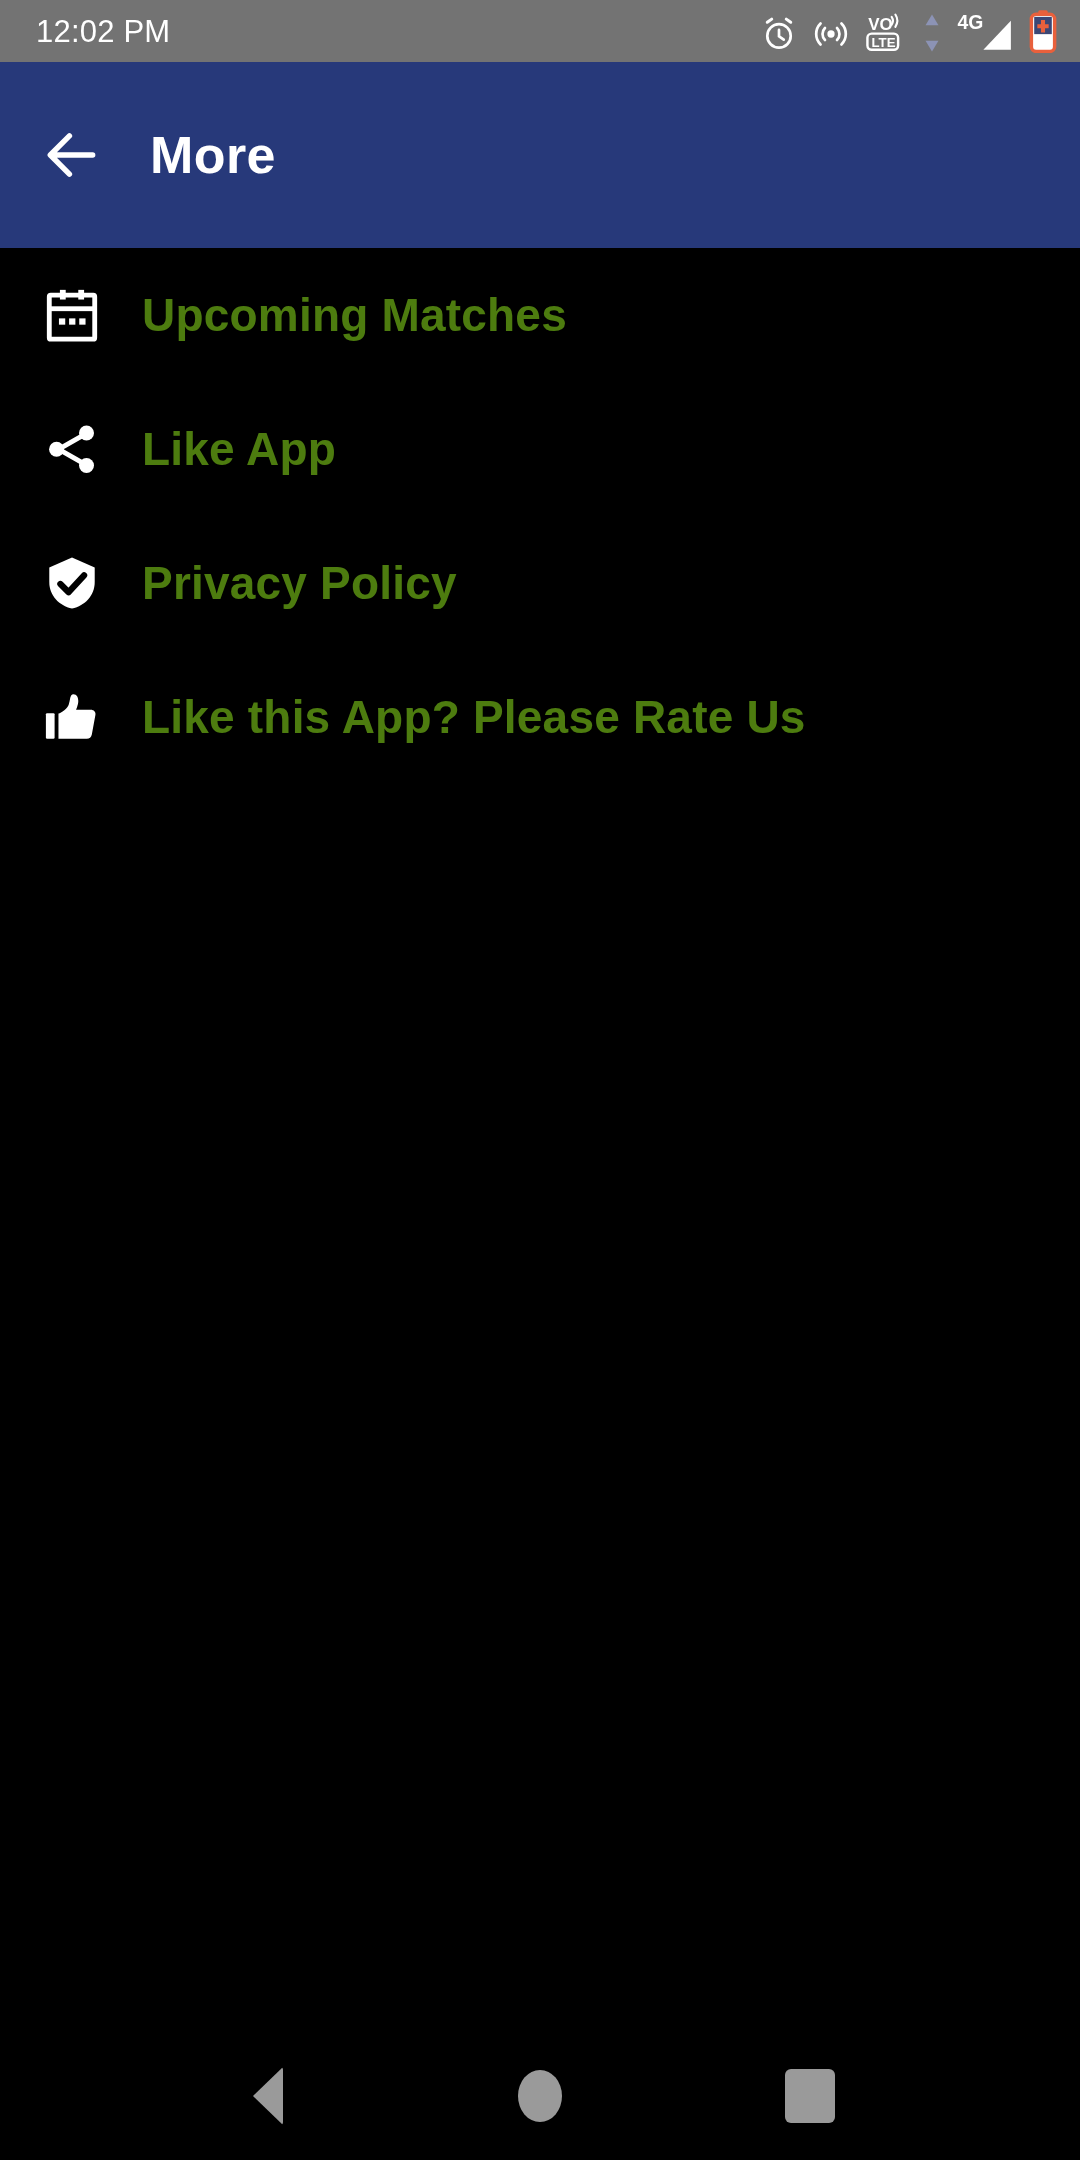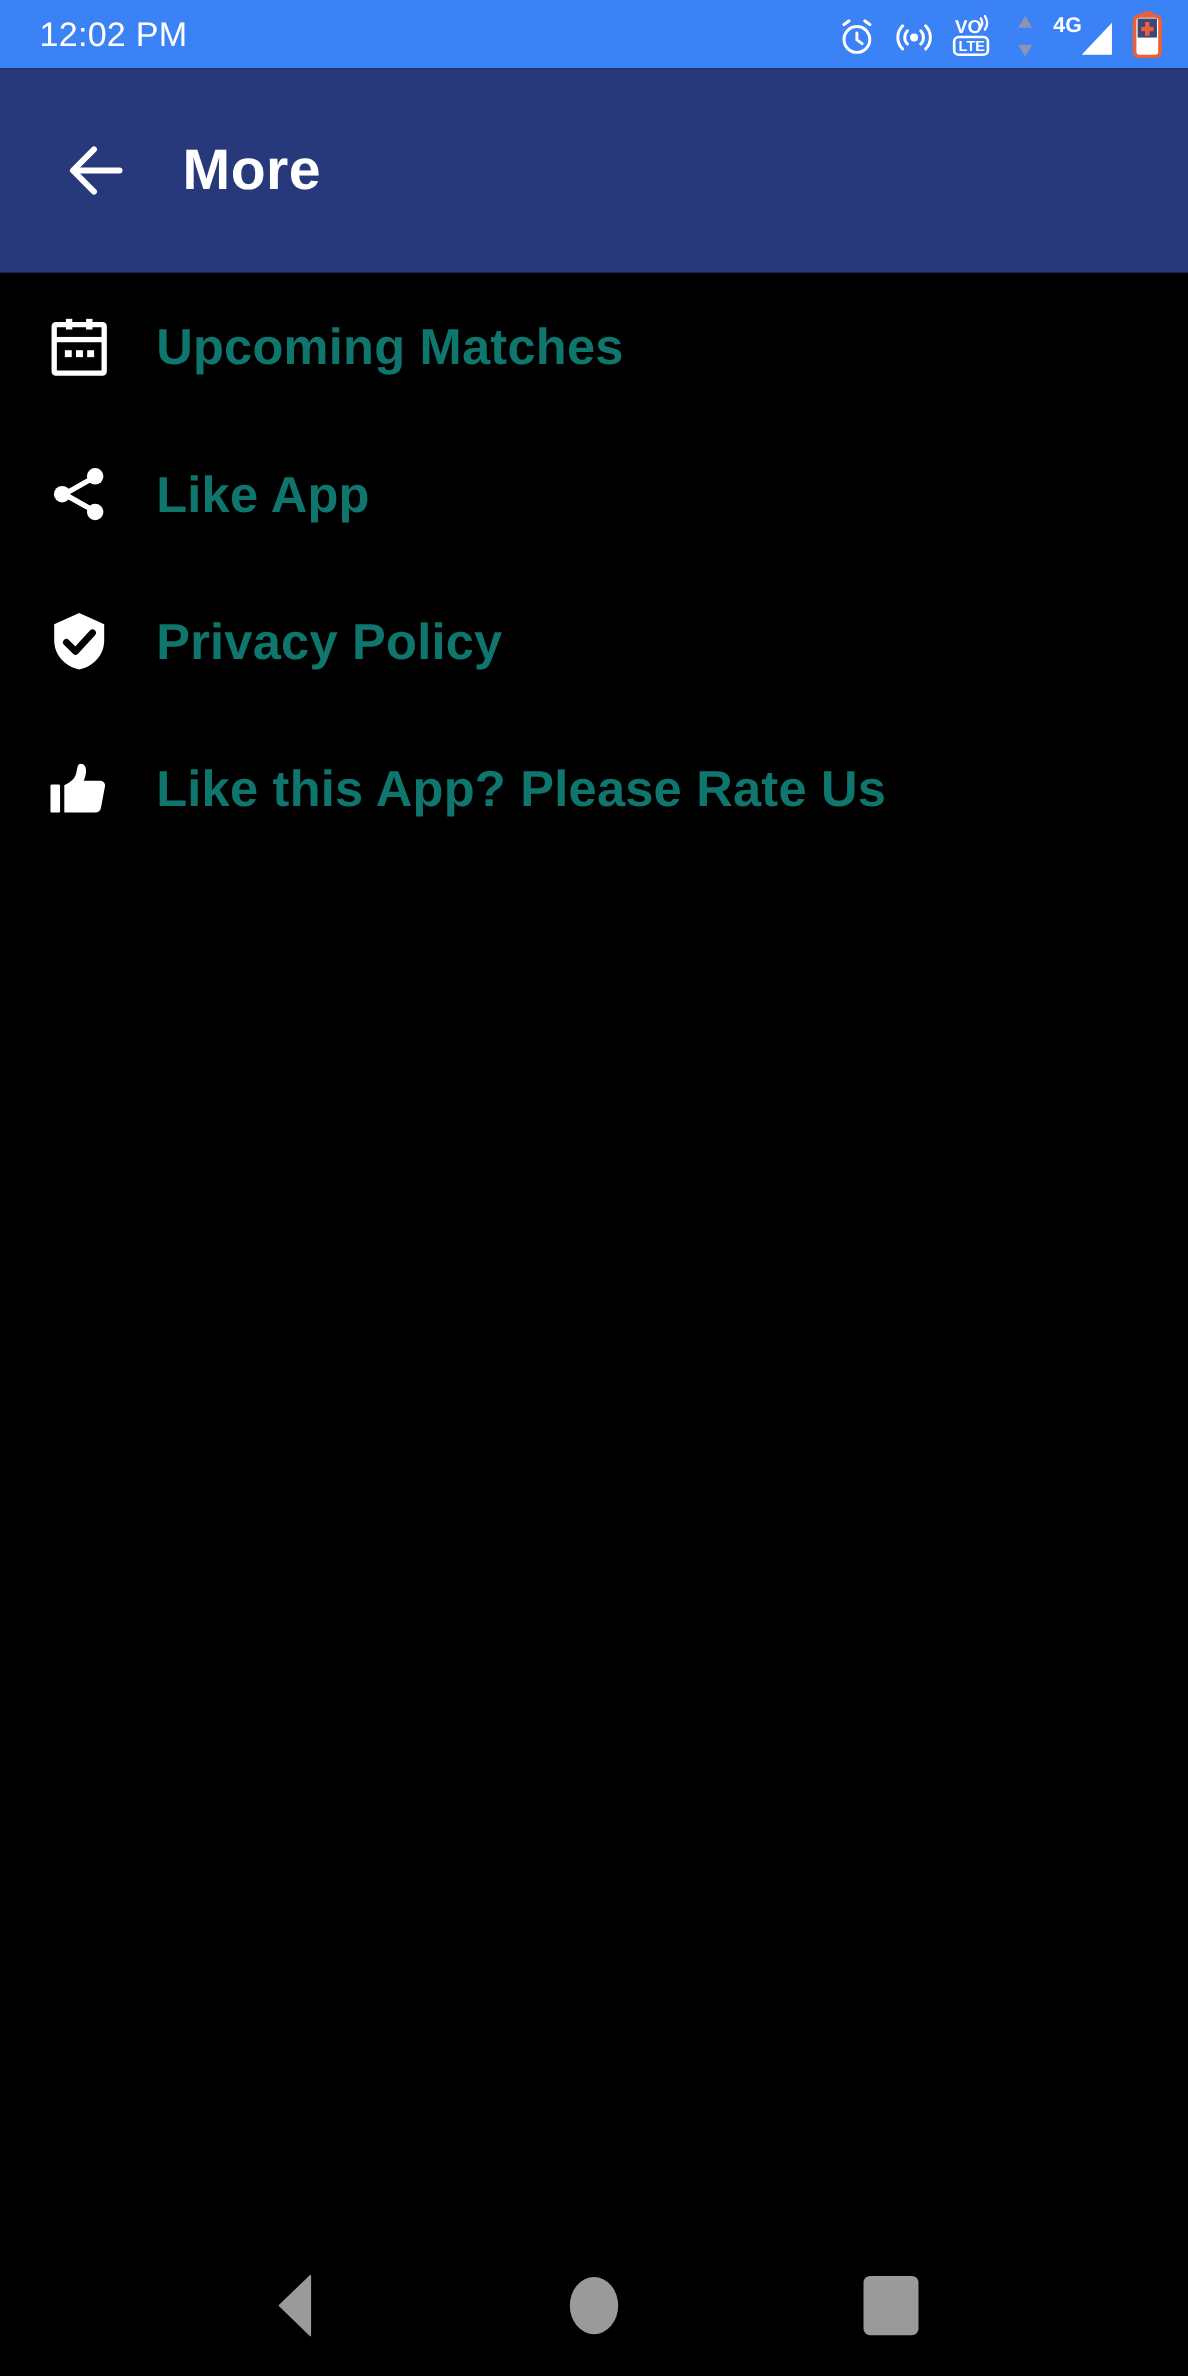--- a/index.html
+++ b/index.html
@@ -14,21 +14,21 @@
     overflow: hidden;
     position: relative;
   }
 
   
   .status-bar {
     position: absolute;
     top: 0; left: 0;
     width: 1080px;
     height: 62px;
-    background: #3b82f6;
+    background: #737373;
     display: flex;
     align-items: center;
     justify-content: space-between;
     box-sizing: border-box;
     padding: 0 22px 0 36px;
   }
   .status-clock {
     color: #ffffff;
     font-size: 31px;
     font-weight: 400;
@@ -50,21 +50,21 @@
   
   .app-bar {
     position: absolute;
     top: 62px; left: 0;
     width: 1080px;
     height: 186px;
     background: #27397a;
     display: flex;
     align-items: center;
     box-sizing: border-box;
-    padding-left: 52px;
+    padding-left: 36px;
   }
   .back-button {
     width: 72px;
     height: 72px;
     display: inline-flex;
     align-items: center;
     justify-content: center;
     flex: 0 0 auto;
   }
   .app-bar-title {
@@ -94,21 +94,21 @@
   }
   .menu-icon {
     width: 64px;
     height: 64px;
     flex: 0 0 auto;
     display: inline-flex;
     align-items: center;
     justify-content: center;
   }
   .menu-label {
-    color: #0f766e;
+    color: #4d7c0f;
     font-size: 46px;
     font-weight: bold;
     margin-left: 38px;
     line-height: 1;
     white-space: nowrap;
     letter-spacing: 0.2px;
   }
 
   
   .nav-bar {

